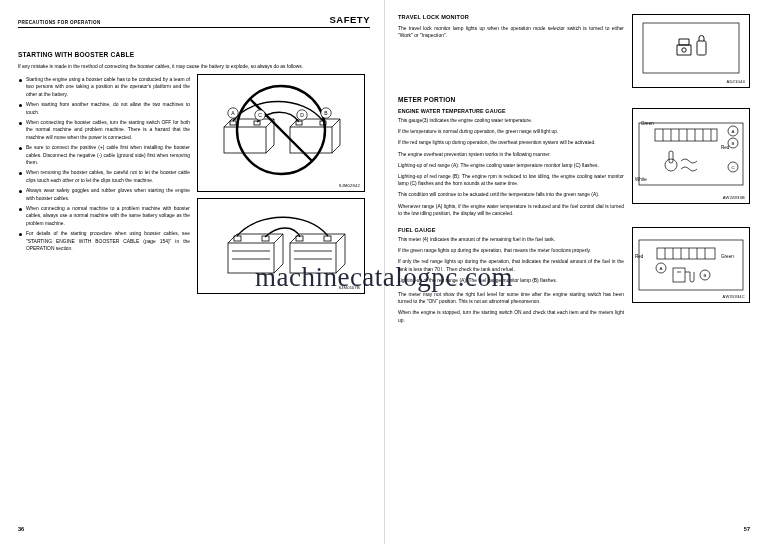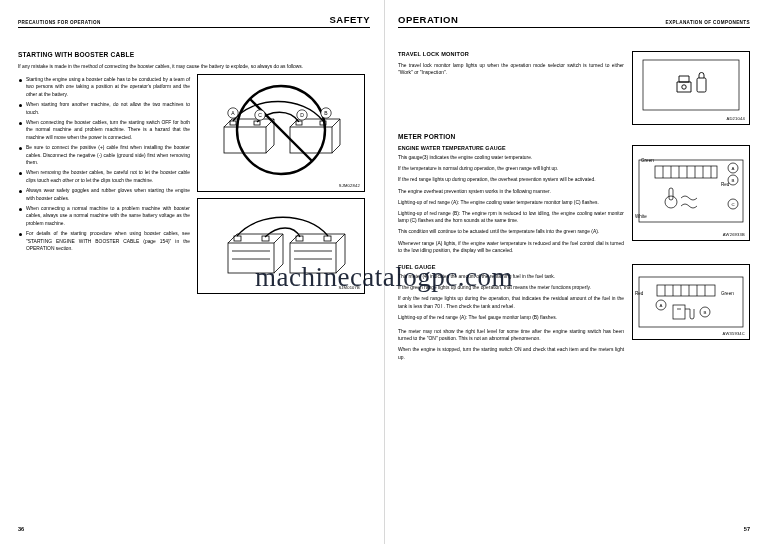--- a/index.html
+++ b/index.html
@@ -172,24 +172,20 @@
         <span class="figcode inside">SJM0107B</span>
       </div>
     </div>
   </div>
 
   <div class="pagenum l">36</div>
 </div>
 
 <div class="page right">
 
-  <div class="hdr">
-    <span class="hdr-big">OPERATION</span>
-    <span class="hdr-small">EXPLANATION OF COMPONENTS</span>
-  </div>
 
   <div class="split">
     <div class="txt">
       <div class="sec-title" style="font-size:5.6px;">TRAVEL LOCK MONITOR</div>
       <p class="body">The travel lock monitor lamp lights up when the operation mode selector switch is turned to either "Work" or "Inspection".</p>
     </div>
     <div class="fig">
       <div class="figbox" style="height:74px;">
         <svg width="116" height="72" viewBox="0 0 116 72">
           <rect x="10" y="8" width="96" height="50" fill="none" stroke="#000" stroke-width="0.7"></rect>

